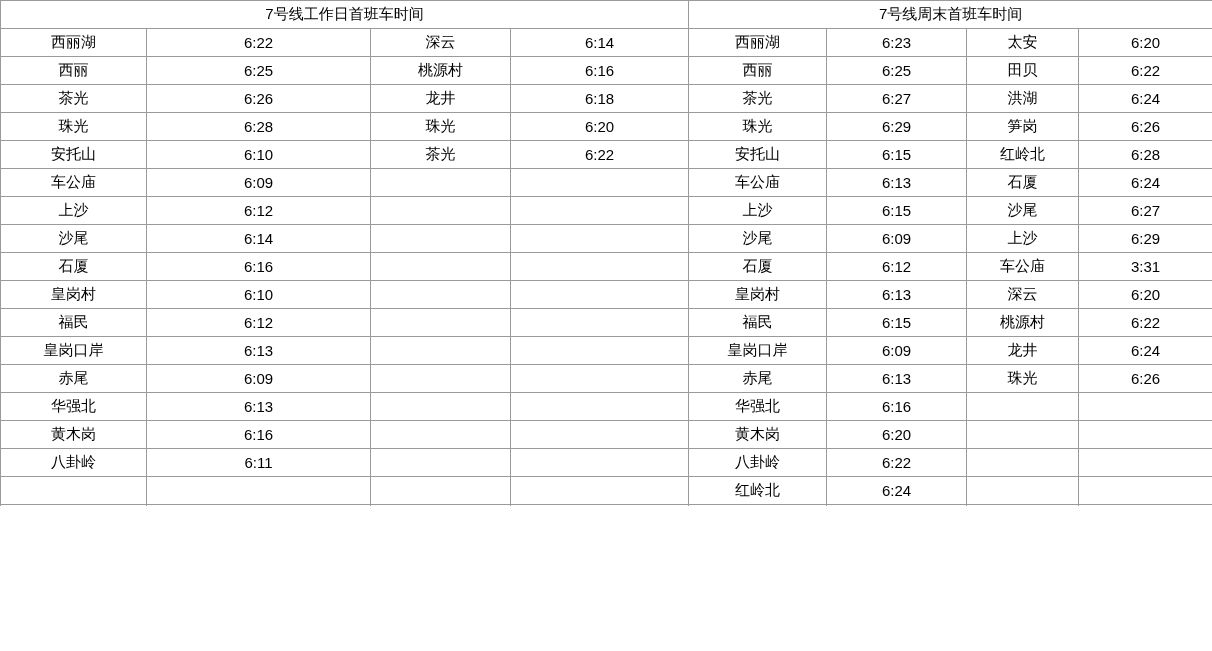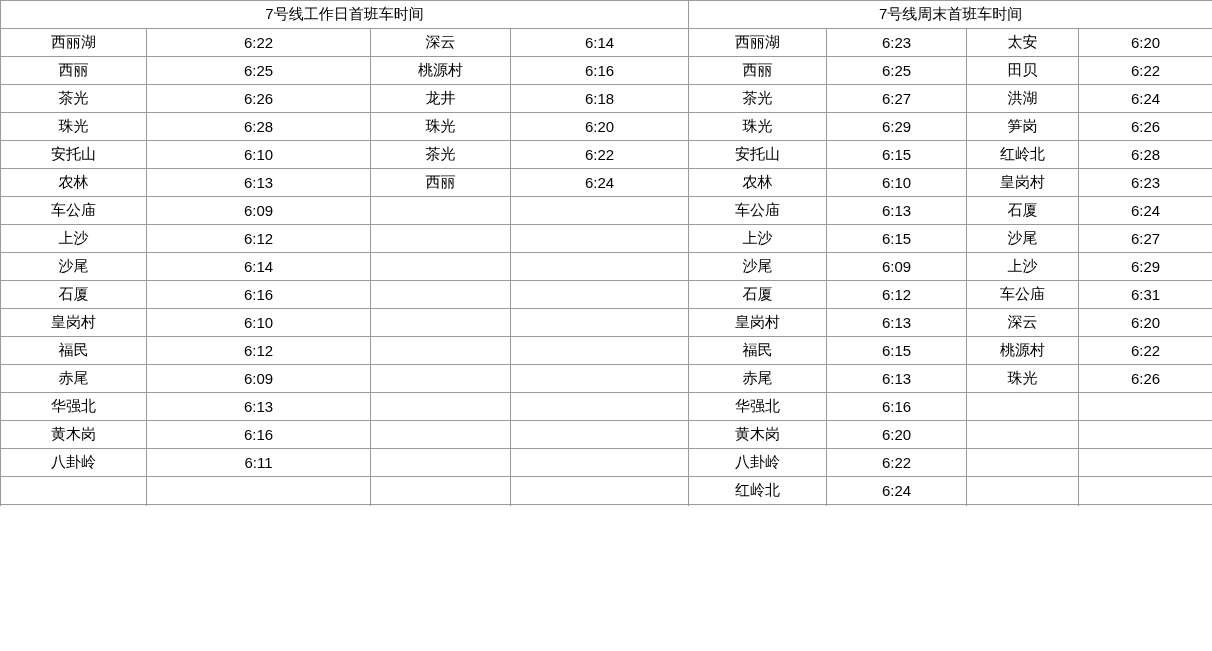--- a/index.html
+++ b/index.html
@@ -127,30 +127,20 @@
           <td class="station">安托山</td>
           <td class="time">6:10</td>
           <td class="station">茶光</td>
           <td class="time">6:22</td>
           <td class="station">安托山</td>
           <td class="time">6:15</td>
           <td class="station">红岭北</td>
           <td class="time">6:28</td>
         </tr>
         <tr>
-          <td class="station">农林</td>
-          <td class="time">6:13</td>
-          <td class="station">西丽</td>
-          <td class="time">6:24</td>
-          <td class="station">农林</td>
-          <td class="time">6:10</td>
-          <td class="station">皇岗村</td>
-          <td class="time">6:23</td>
-        </tr>
-        <tr>
           <td class="station">车公庙</td>
           <td class="time">6:09</td>
           <td class="nogrid"></td>
           <td class="nogrid"></td>
           <td class="station">车公庙</td>
           <td class="time">6:13</td>
           <td class="station">石厦</td>
           <td class="time">6:24</td>
         </tr>
         <tr>
@@ -174,41 +164,51 @@
           <td class="time">6:29</td>
         </tr>
         <tr>
           <td class="station">石厦</td>
           <td class="time">6:16</td>
           <td class="nogrid"></td>
           <td class="nogrid"></td>
           <td class="station">石厦</td>
           <td class="time">6:12</td>
           <td class="station">车公庙</td>
-          <td class="time">6:31</td>
+          <td class="time">3:31</td>
         </tr>
         <tr>
           <td class="station">皇岗村</td>
           <td class="time">6:10</td>
           <td class="nogrid"></td>
           <td class="nogrid"></td>
           <td class="station">皇岗村</td>
           <td class="time">6:13</td>
           <td class="station">深云</td>
           <td class="time">6:20</td>
         </tr>
         <tr>
           <td class="station">福民</td>
           <td class="time">6:12</td>
           <td class="nogrid"></td>
           <td class="nogrid"></td>
           <td class="station">福民</td>
           <td class="time">6:15</td>
           <td class="station">桃源村</td>
           <td class="time">6:22</td>
+        </tr>
+        <tr>
+          <td class="station">皇岗口岸</td>
+          <td class="time">6:13</td>
+          <td class="nogrid"></td>
+          <td class="nogrid"></td>
+          <td class="station">皇岗口岸</td>
+          <td class="time">6:09</td>
+          <td class="station">龙井</td>
+          <td class="time">6:24</td>
         </tr>
         <tr>
           <td class="station">赤尾</td>
           <td class="time">6:09</td>
           <td class="nogrid"></td>
           <td class="nogrid"></td>
           <td class="station">赤尾</td>
           <td class="time">6:13</td>
           <td class="station">珠光</td>
           <td class="time">6:26</td>

